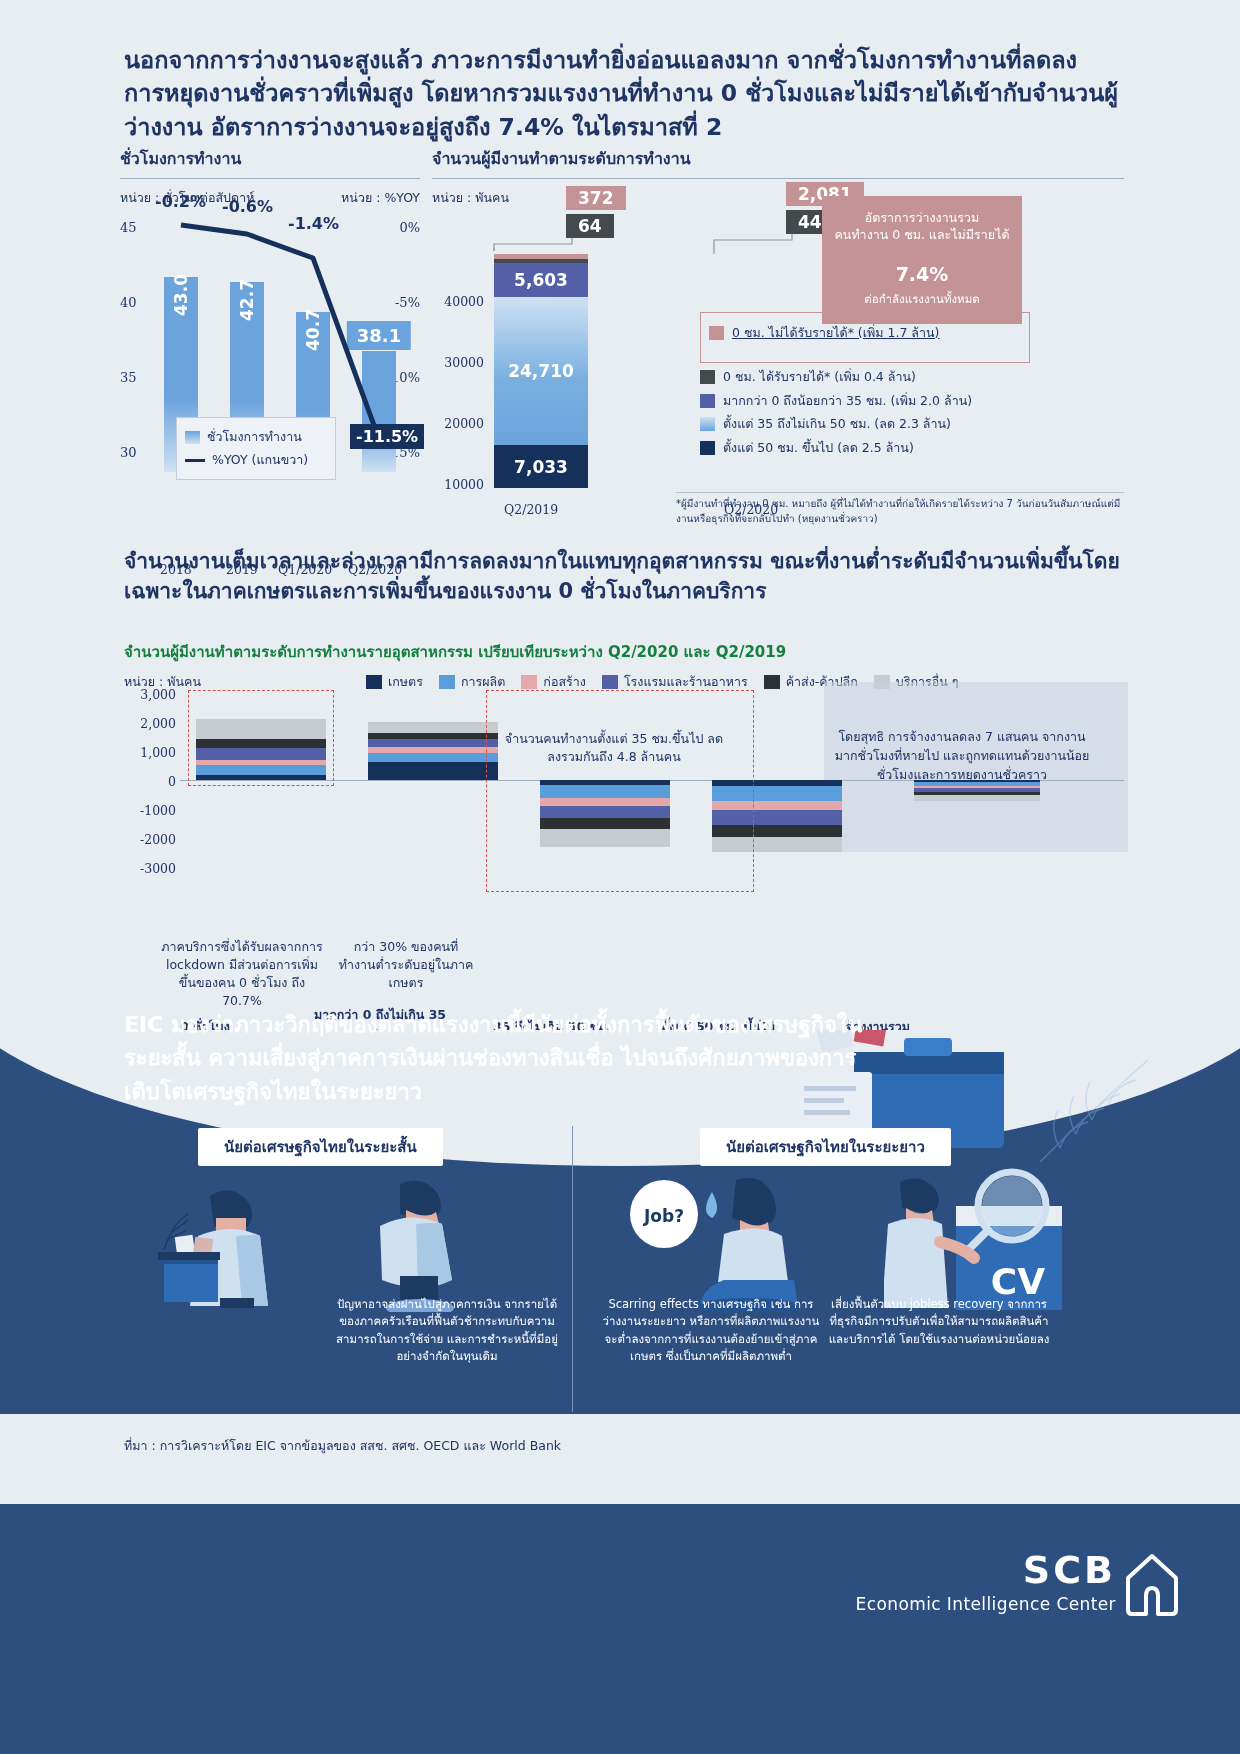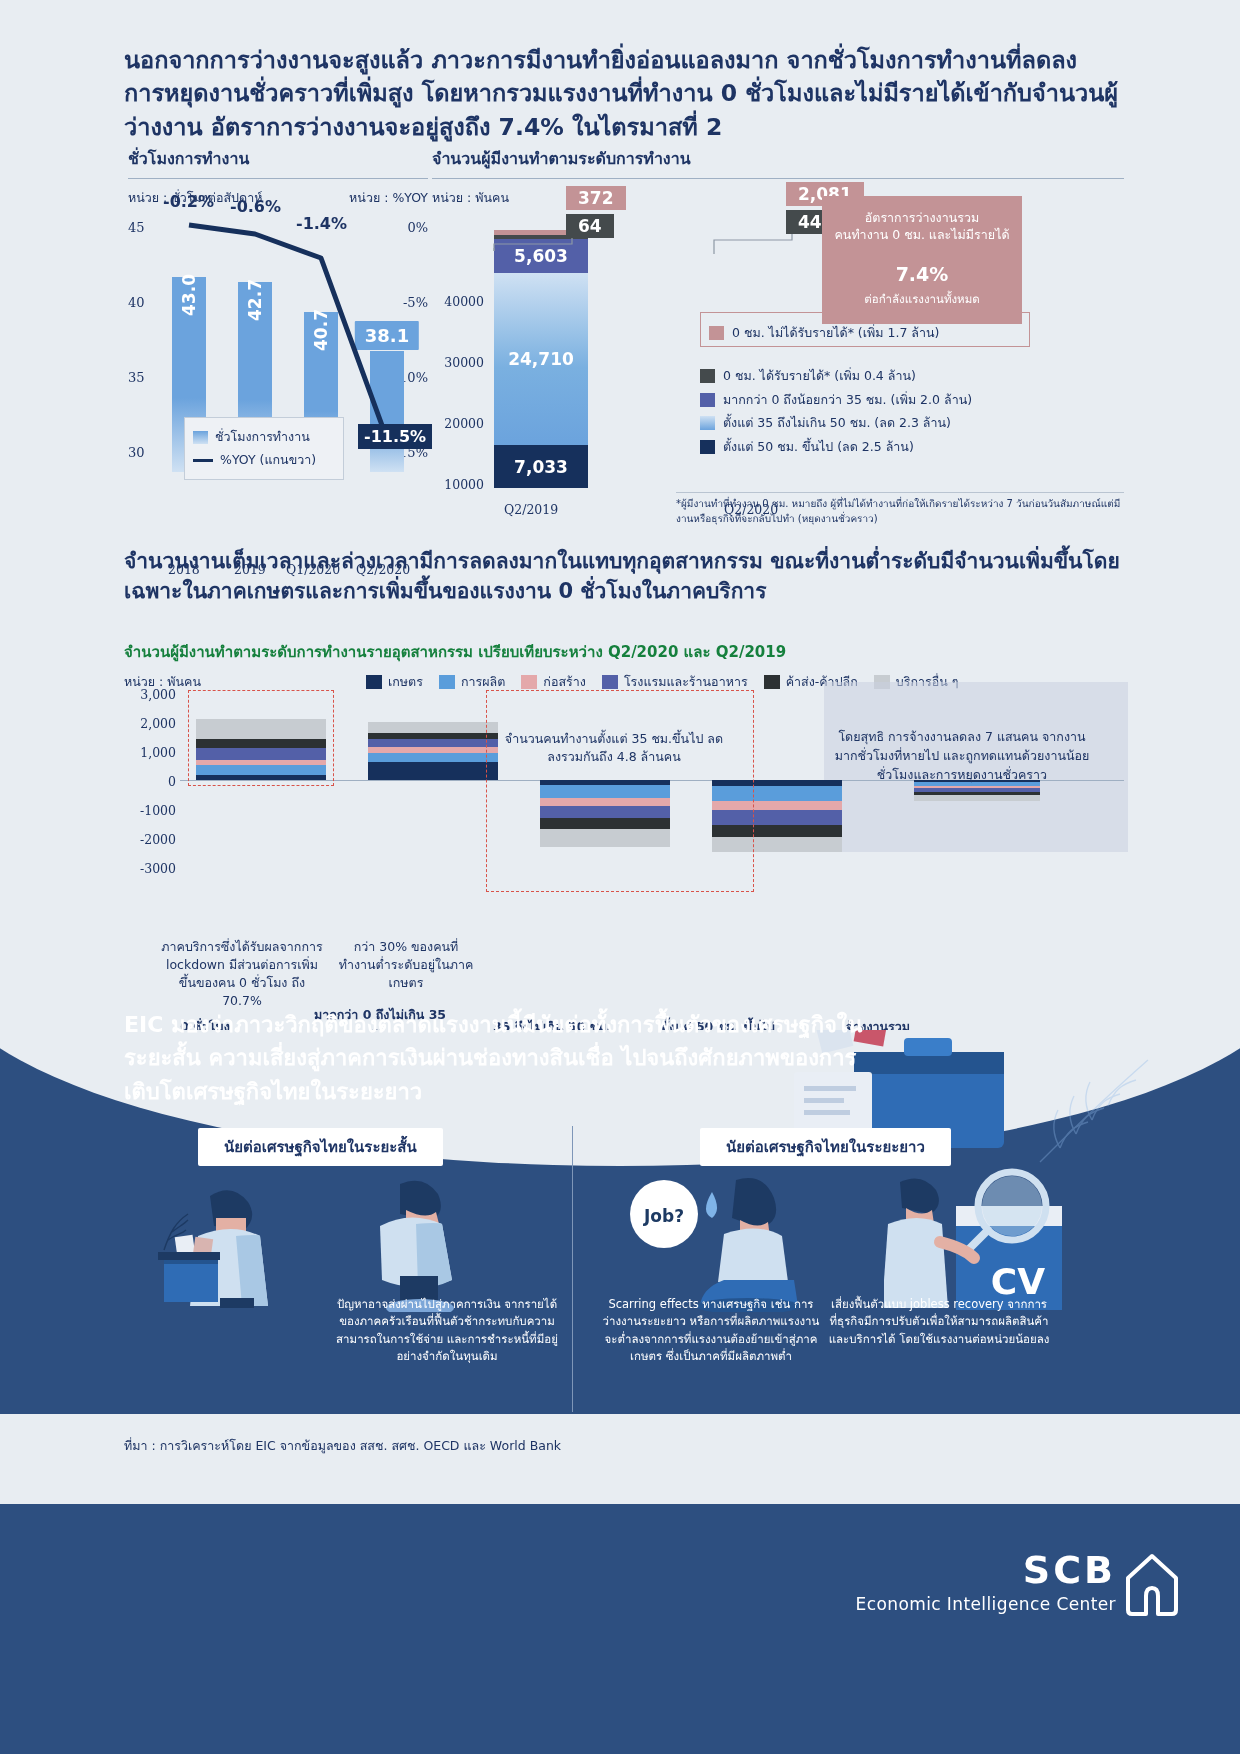--- a/index.html
+++ b/index.html
@@ -12,21 +12,21 @@
   }
   .page { position: relative; width: 1240px; height: 1754px; }
 
   
   .headline1 {
     position: absolute; left: 124px; top: 44px; width: 1000px;
     font-size: 23.5px; font-weight: bold; line-height: 1.42; color: #1e3464;
   }
 
   
-  .lchart { position: absolute; left: 128px; top: 146px; width: 300px; }
+  .lchart { position: absolute; left: 120px; top: 146px; width: 300px; }
   .chart-title { font-size: 16px; font-weight: bold; color: #1e3464; padding-bottom: 7px; }
   .rule { border-top: 1.5px solid #9fb0c4; }
   .unit-row { display: flex; justify-content: space-between; font-size: 12.5px; padding-top: 9px; color: #1e3464; }
 
   .lplot { position: relative; width: 300px; height: 250px; margin-top: 14px; }
   .ytick { position: absolute; font-size: 13px; color: #1e3464; font-family: "DejaVu Serif", serif; }
   .ytick.left { left: 0; }
   .ytick.right { right: 0; }
 
   .lbar {
@@ -67,21 +67,21 @@
   .pinkbox {
     position: absolute; left: 822px; top: 196px; width: 200px; height: 128px;
     background: #c39396; color: #fff; text-align: center; padding-top: 14px;
   }
   .pinkbox .t { font-size: 12.5px; line-height: 1.35; }
   .pinkbox .big { font-size: 42px; font-weight: bold; line-height: 1; margin-top: 2px; }
   .pinkbox .big span { font-size: 19px; }
   .pinkbox .s { font-size: 11.5px; margin-top: 2px; }
 
   .rlegend { position: absolute; left: 700px; top: 312px; width: 330px; font-size: 12.5px; }
-  .rlegend .hl { border: 1.2px solid #c39396; padding: 6px 8px 0 8px; margin-bottom: 19px; }
+  .rlegend .hl { border: 1.2px solid #c39396; padding: 6px 8px 16px 8px; margin-bottom: 4px; text-decoration: underline; }
   .rlegend .lrow { display: flex; align-items: center; gap: 8px; margin: 3.5px 0; }
   .rlegend .sw { width: 15px; height: 14px; flex: none; }
 
   .rxlabels { position: absolute; top: 502px; left: 432px; width: 300px; font-size: 12.5px; font-family: "DejaVu Serif", serif; }
   .footnote { position: absolute; left: 676px; top: 497px; width: 448px; font-size: 10px; line-height: 1.45; color: #1e3464; }
 
   
   .headline2 {
     position: absolute; left: 124px; top: 546px; width: 1000px;
     font-size: 21px; font-weight: bold; line-height: 1.45; color: #1e3464;
@@ -207,21 +207,21 @@
       <div class="rytick" style="top:135px;">30000</div>
       <div class="rytick" style="top:196px;">20000</div>
       <div class="rytick" style="top:257px;">10000</div>
 
       <div class="stack" style="left:62px;">
         <div class="seg" style="height:5px;  background:#c39396;"></div>
         <div class="seg" style="height:4px;  background:#444a4c;"></div>
         <div class="seg" style="height:34px; background:#5360a8;">
           <span class="sl">5,603</span>
         </div>
-        <div class="seg" style="height:172px; background:linear-gradient(to bottom,#cfe1f3 0%,#7ab0e0 55%,#6ba3dd 100%);">
+        <div class="seg" style="height:148px; background:linear-gradient(to bottom,#cfe1f3 0%,#7ab0e0 55%,#6ba3dd 100%);">
           <span class="sl" style="color:#fff;">24,710</span>
         </div>
         <div class="seg" style="height:43px; background:#16305c;">
           <span class="sl">7,033</span>
         </div>
       </div>
 
       <svg width="692" height="268" style="position:absolute;left:0;top:0;">
         <polyline points="62,28 62,31 62,31" fill="none" stroke="#8d98a5" stroke-width="1"></polyline>
         <polyline points="62,31 62,24 140,24 140,13" fill="none" stroke="#8d98a5" stroke-width="1.2"></polyline>

